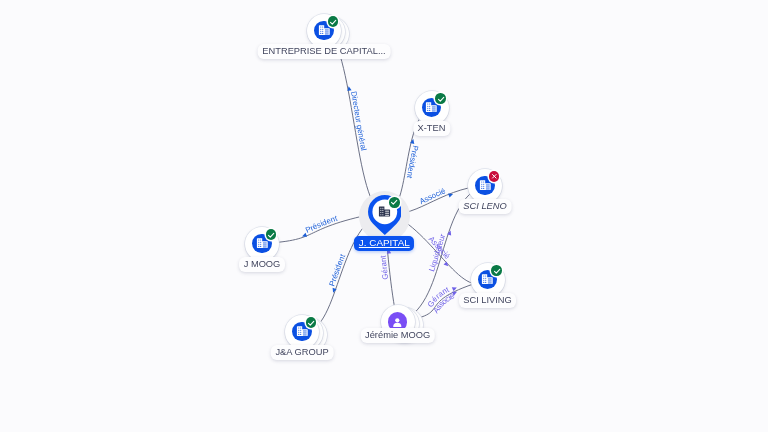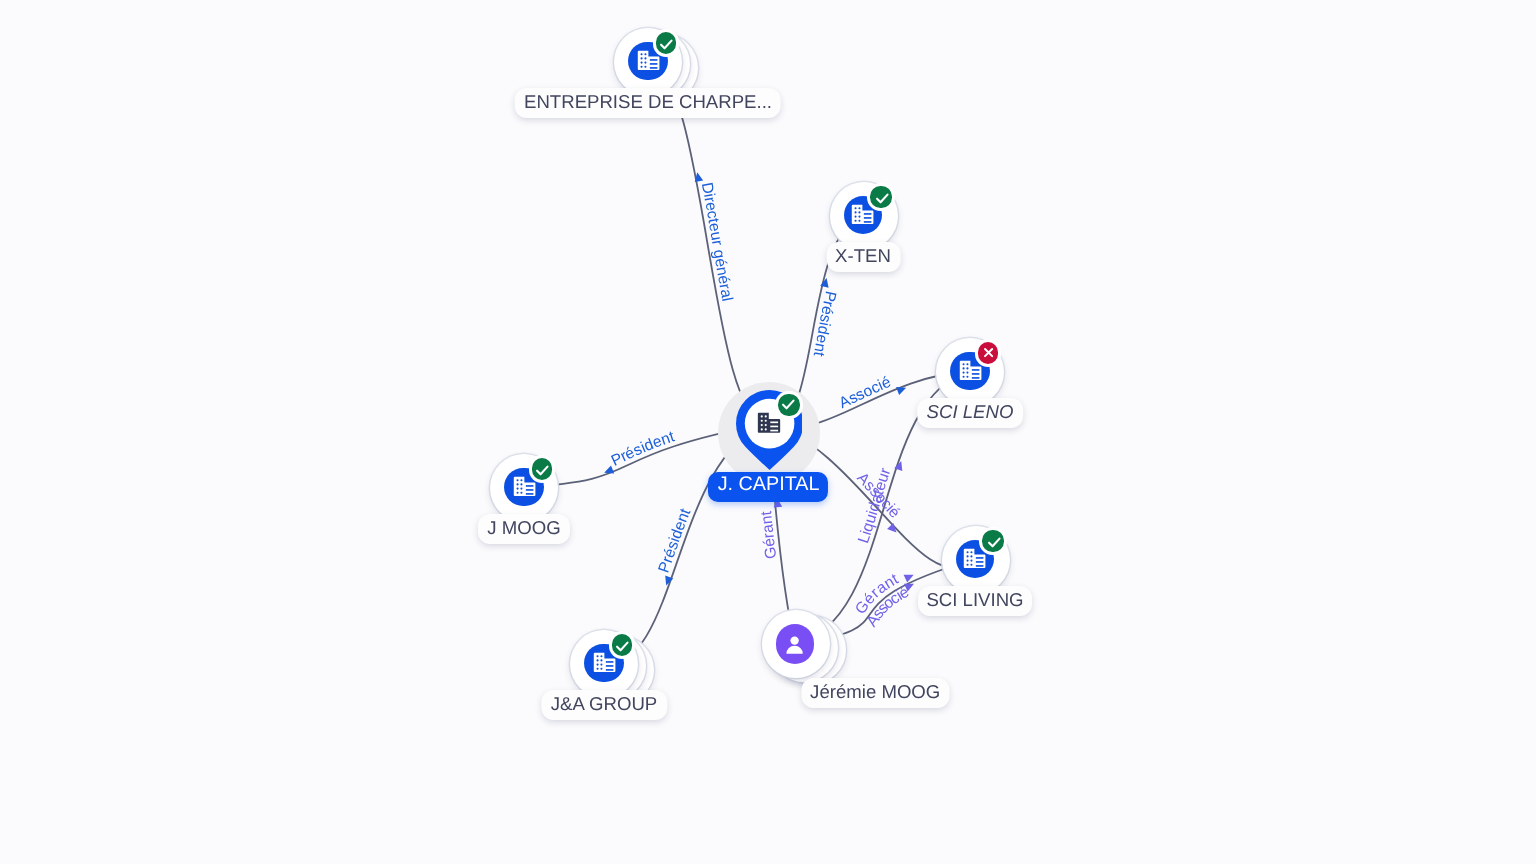--- a/index.html
+++ b/index.html
@@ -82,21 +82,21 @@
     <rect x="13.2" y="14.4" width="7.2" height="1.55"></rect>
     <rect x="13.2" y="18.2" width="7.2" height="1.55"></rect>
    </g>
   </svg>
         </div>
         <div class="badge" style="left:3.9px;top:-14.1px;width:10.5px;height:10.5px;background:#0a7a46;">
           <svg width="8.2" height="8.2" viewBox="0 0 24 24" fill="none" stroke="#fff" stroke-width="3.1" stroke-linecap="round" stroke-linejoin="round">
             <path d="M4.5 12.8 L9.6 18 L19.8 6.8"></path>
           </svg>
         </div>
-        <div class="nlabel" style="left:50%;top:13.5px;transform:translateX(-50%);">ENTREPRISE DE CHARPE...</div>
+        <div class="nlabel" style="left:50%;top:13.5px;transform:translateX(-50%);">ENTREPRISE DE CAPITAL...</div>
       </div>
       <div class="node" style="left: 431.5px; top: 107.5px;">
         <div class="disc" style="left:-17px;top:-17px;width:34px;height:34px;"></div>
         <div class="icon-circle" style="left:-9.8px;top:-9.8px;width:19.6px;height:19.6px;background:#0b50e2;">
           <svg width="12.6" height="12.6" viewBox="0 0 24 24">
    <path d="M2.6 2.6 h9.2 v5.6 h9.6 a0.9 0.9 0 0 1 0.9 0.9 v11.0 a0.9 0.9 0 0 1 -0.9 0.9 h-18.8 a0.9 0.9 0 0 1 -0.9 -0.9 v-16.6 a0.9 0.9 0 0 1 0.9 -0.9 z" fill="#fff"></path>
    <g fill="#0b50e2">
     <circle cx="5.3" cy="5.9" r="1.0"></circle>
               <circle cx="9.0" cy="5.9" r="1.0"></circle>
     <circle cx="5.3" cy="9.9" r="1.0"></circle>
@@ -194,21 +194,21 @@
     <rect x="13.2" y="14.4" width="7.2" height="1.55"></rect>
     <rect x="13.2" y="18.2" width="7.2" height="1.55"></rect>
    </g>
   </svg>
         </div>
         <div class="badge" style="left:4.9px;top:-14.4px;width:10.4px;height:10.4px;background:#0a7a46;">
           <svg width="8.2" height="8.2" viewBox="0 0 24 24" fill="none" stroke="#fff" stroke-width="3.1" stroke-linecap="round" stroke-linejoin="round">
             <path d="M4.5 12.8 L9.6 18 L19.8 6.8"></path>
           </svg>
         </div>
-        <div class="nlabel sel" style="left:50%;top:24.5px;transform:translateX(-50%);">J. CAPITAL</div>
+        <div class="nlabel sel" style="left:50%;top:24.5px;transform:translateX(-50%);text-decoration:underline;">J. CAPITAL</div>
       </div>
       <div class="node" style="left: 262px; top: 243.5px;">
         <div class="disc" style="left:-17px;top:-17px;width:34px;height:34px;"></div>
         <div class="icon-circle" style="left:-9.8px;top:-9.8px;width:19.6px;height:19.6px;background:#0b50e2;">
           <svg width="12.6" height="12.6" viewBox="0 0 24 24">
    <path d="M2.6 2.6 h9.2 v5.6 h9.6 a0.9 0.9 0 0 1 0.9 0.9 v11.0 a0.9 0.9 0 0 1 -0.9 0.9 h-18.8 a0.9 0.9 0 0 1 -0.9 -0.9 v-16.6 a0.9 0.9 0 0 1 0.9 -0.9 z" fill="#fff"></path>
    <g fill="#0b50e2">
     <circle cx="5.3" cy="5.9" r="1.0"></circle>
               <circle cx="9.0" cy="5.9" r="1.0"></circle>
     <circle cx="5.3" cy="9.9" r="1.0"></circle>
@@ -262,16 +262,16 @@
       <div class="node" style="left: 397.6px; top: 322px;">
         <div class="disc" style="left:-9px;top:-14px;width:34px;height:34px;"></div>
         <div class="disc" style="left:-13px;top:-15.5px;width:34px;height:34px;"></div>
         <div class="disc" style="left:-17px;top:-17px;width:34px;height:34px;"></div>
         <div class="icon-circle" style="left:-9.8px;top:-9.8px;width:19.6px;height:19.6px;background:#7a4ef5;">
           <svg width="12.6" height="12.6" viewBox="0 0 24 24" fill="#fff">
             <circle cx="12" cy="8.2" r="4"></circle>
             <path d="M4.2 20.8a7.8 7.8 0 0 1 15.6 0z"></path>
           </svg>
         </div>
-        <div class="nlabel" style="left:50%;top:17px;transform:translateX(-50%);margin-left:40px;">Jérémie MOOG</div>
+        <div class="nlabel" style="left:50%;top:6px;transform:translateX(-50%);">Jérémie MOOG</div>
       </div>
     </div>
 </div>
 
 </body></html>

